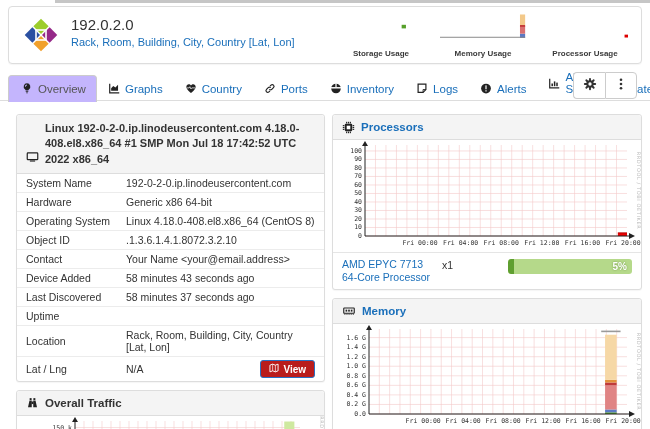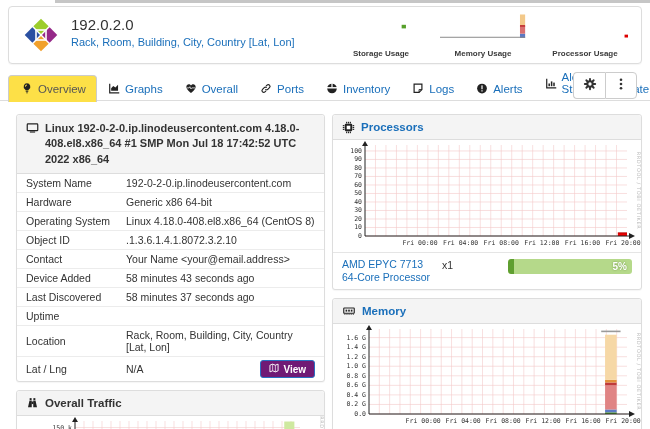--- a/index.html
+++ b/index.html
@@ -17,47 +17,47 @@
   .mini .spark{width:86px;height:28px;margin:0 auto;}
   .mini .mlabel{font-size:8px;font-weight:bold;color:#3a3a3a;margin-top:8px;}
 
   
   .tabs{position:absolute;top:71px;left:0;right:0;height:30px;}
   .tabs .baseline{position:absolute;left:0;right:0;bottom:0;height:1px;background:#ddd;}
   .tablist{position:absolute;left:8px;bottom:0;display:flex;align-items:flex-end;}
   .tab{display:flex;align-items:center;gap:5px;padding:6px 10px;font-size:11.5px;color:#1a6fba;
     text-decoration:none;border:1px solid transparent;border-bottom:none;position:relative;}
   .tab .ic{color:#222;display:inline-flex;}
-  .tab.active{background:#fde047;border-color:#ccc;border-radius:4px 4px 0 0;color:#555;z-index:2;
+  .tab.active{background:#c4b5fd;border-color:#ccc;border-radius:4px 4px 0 0;color:#555;z-index:2;
     margin-bottom:-1px;padding-bottom:7px;padding-left:12px;}
   .tabctl{position:absolute;right:13px;bottom:2px;display:flex;}
   .tabctl button{width:32px;height:27px;background:#fff;border:1px solid #ccc;display:flex;
     align-items:center;justify-content:center;color:#333;padding:0;cursor:pointer;}
   .tabctl button:first-child{border-radius:4px 0 0 4px;border-right:none;}
   .tabctl button:last-child{border-radius:0 4px 4px 0;}
 
   
   .main{position:absolute;top:114px;left:16px;right:8px;display:flex;gap:7px;align-items:flex-start;}
   .col-l{width:309px;flex:none;}
   .col-r{width:310px;flex:none;}
   .panel{border:1px solid #ddd;border-radius:3px;background:#fff;box-shadow:0 1px 1px rgba(0,0,0,.04);}
   .panel + .panel{margin-top:8px;}
   .phead{background:#f4f4f4;border-bottom:1px solid #ddd;padding:5px 9px;display:flex;gap:6px;
     align-items:center;font-size:11.5px;font-weight:bold;min-height:14px;border-radius:3px 3px 0 0;}
   .phead.link{color:#1a6fba;}
   .phead .ic{color:#222;display:inline-flex;flex:none;}
   .sys-head{background:#f4f4f4;border-bottom:1px solid #ddd;padding:6px 9px;font-size:11px;
-    font-weight:bold;line-height:1.4;border-radius:3px 3px 0 0;display:flex;gap:6px;}
+    font-weight:bold;line-height:1.4;border-radius:3px 3px 0 0;display:flex;gap:6px;align-items:flex-end;}
   .sys-head .ic{color:#222;margin-top:1px;flex:none;}
 
   .info-row{display:flex;align-items:center;padding:3px 9px;border-top:1px solid #ececec;font-size:10.5px;}
   .info-row:first-child{border-top:none;}
   .info-label{width:100px;flex:none;color:#333;}
   .info-value{flex:1;color:#333;}
-  .btn-view{margin-left:auto;background:#701a75;color:#fff;border:1px solid #2a70c2;border-radius:3px;
+  .btn-view{margin-left:auto;background:#b91c1c;color:#fff;border:1px solid #2a70c2;border-radius:3px;
     font-size:10px;font-weight:bold;padding:2px 8px;display:inline-flex;align-items:center;gap:4px;cursor:pointer;}
 
   .graph-wrap{padding:1px 2px;}
   .cpu-row{border-top:1px solid #e5e5e5;padding:5px 9px;display:flex;align-items:flex-start;font-size:10.5px;}
   .cpu-name{width:100px;flex:none;color:#1a6fba;line-height:1.25;text-decoration:none;display:block;}
   .cpu-count{width:38px;flex:none;padding-top:1px;}
   .pbar{margin-left:auto;width:124px;height:15px;background:#b5d98a;border-radius:3px;position:relative;
     overflow:hidden;margin-top:1px;}
   .pbar .fill{position:absolute;left:0;top:0;bottom:0;background:#5f9f30;border-radius:3px 0 0 3px;}
   .pbar .plabel{position:absolute;right:5px;top:0;line-height:15px;font-size:10px;font-weight:bold;
@@ -144,21 +144,21 @@
       </span>
       <span>Graphs</span>
     </a>
     <a class="tab" href="#">
       <span class="ic">
         <svg width="12" height="13" viewBox="0 0 16 16" fill="currentColor">
             <path d="M8 14S1.8 9.9 1.8 5.7C1.8 3.6 3.4 2.3 5 2.3c1.2 0 2.3.6 3 1.8.7-1.2 1.8-1.8 3-1.8 1.6 0 3.2 1.3 3.2 3.4C14.2 9.9 8 14 8 14z"></path>
             <path d="M2.5 7.2h3l1-1.6 1.4 3 1.1-1.4h4.5" stroke="#fff" stroke-width="1" fill="none"></path>
           </svg>
       </span>
-      <span>Overall</span>
+      <span>Country</span>
     </a>
     <a class="tab" href="#">
       <span class="ic">
         <svg width="12" height="13" viewBox="0 0 16 16" fill="currentColor">
             <path d="M6.5 9.7a3.1 3.1 0 0 0 4.4 0l2.3-2.3A3.1 3.1 0 0 0 8.8 3L7.5 4.3l1.1 1.1 1.3-1.3a1.55 1.55 0 0 1 2.2 2.2l-2.3 2.3a1.55 1.55 0 0 1-2.2 0z"></path>
             <path d="M9.5 6.3a3.1 3.1 0 0 0-4.4 0L2.8 8.6A3.1 3.1 0 0 0 7.2 13l1.3-1.3-1.1-1.1-1.3 1.3a1.55 1.55 0 0 1-2.2-2.2l2.3-2.3a1.55 1.55 0 0 1 2.2 0z"></path>
           </svg>
       </span>
       <span>Ports</span>
     </a>

